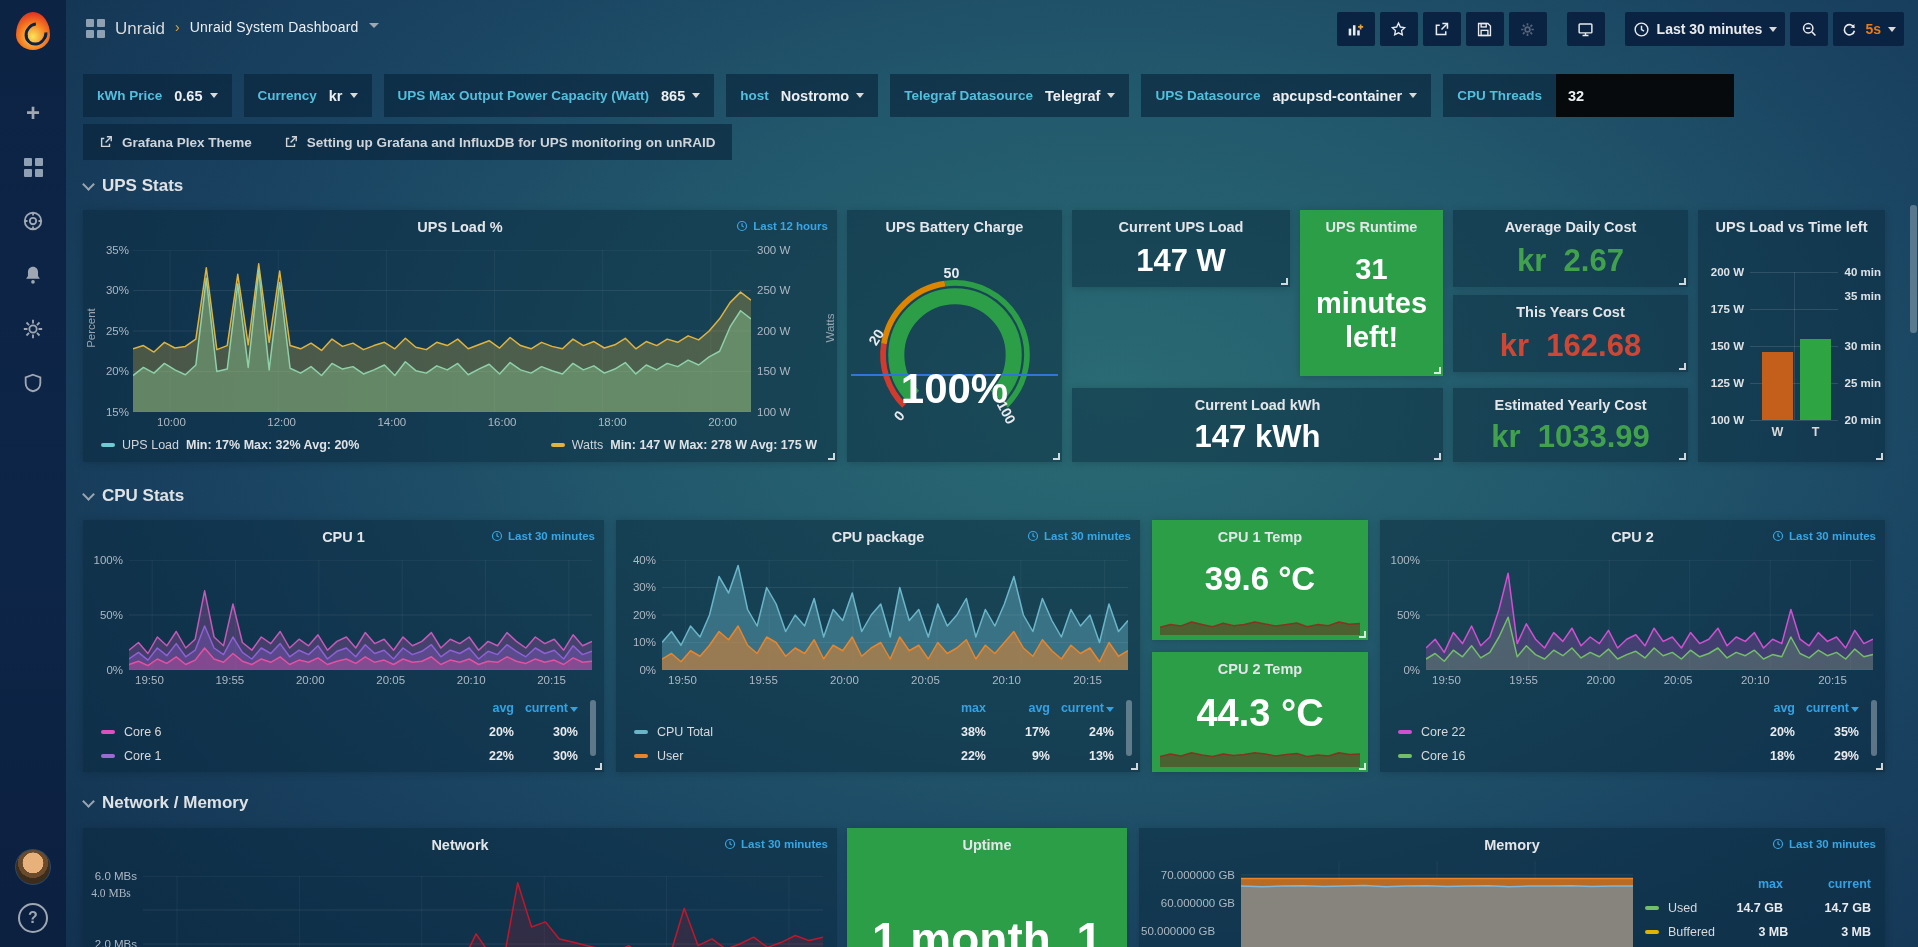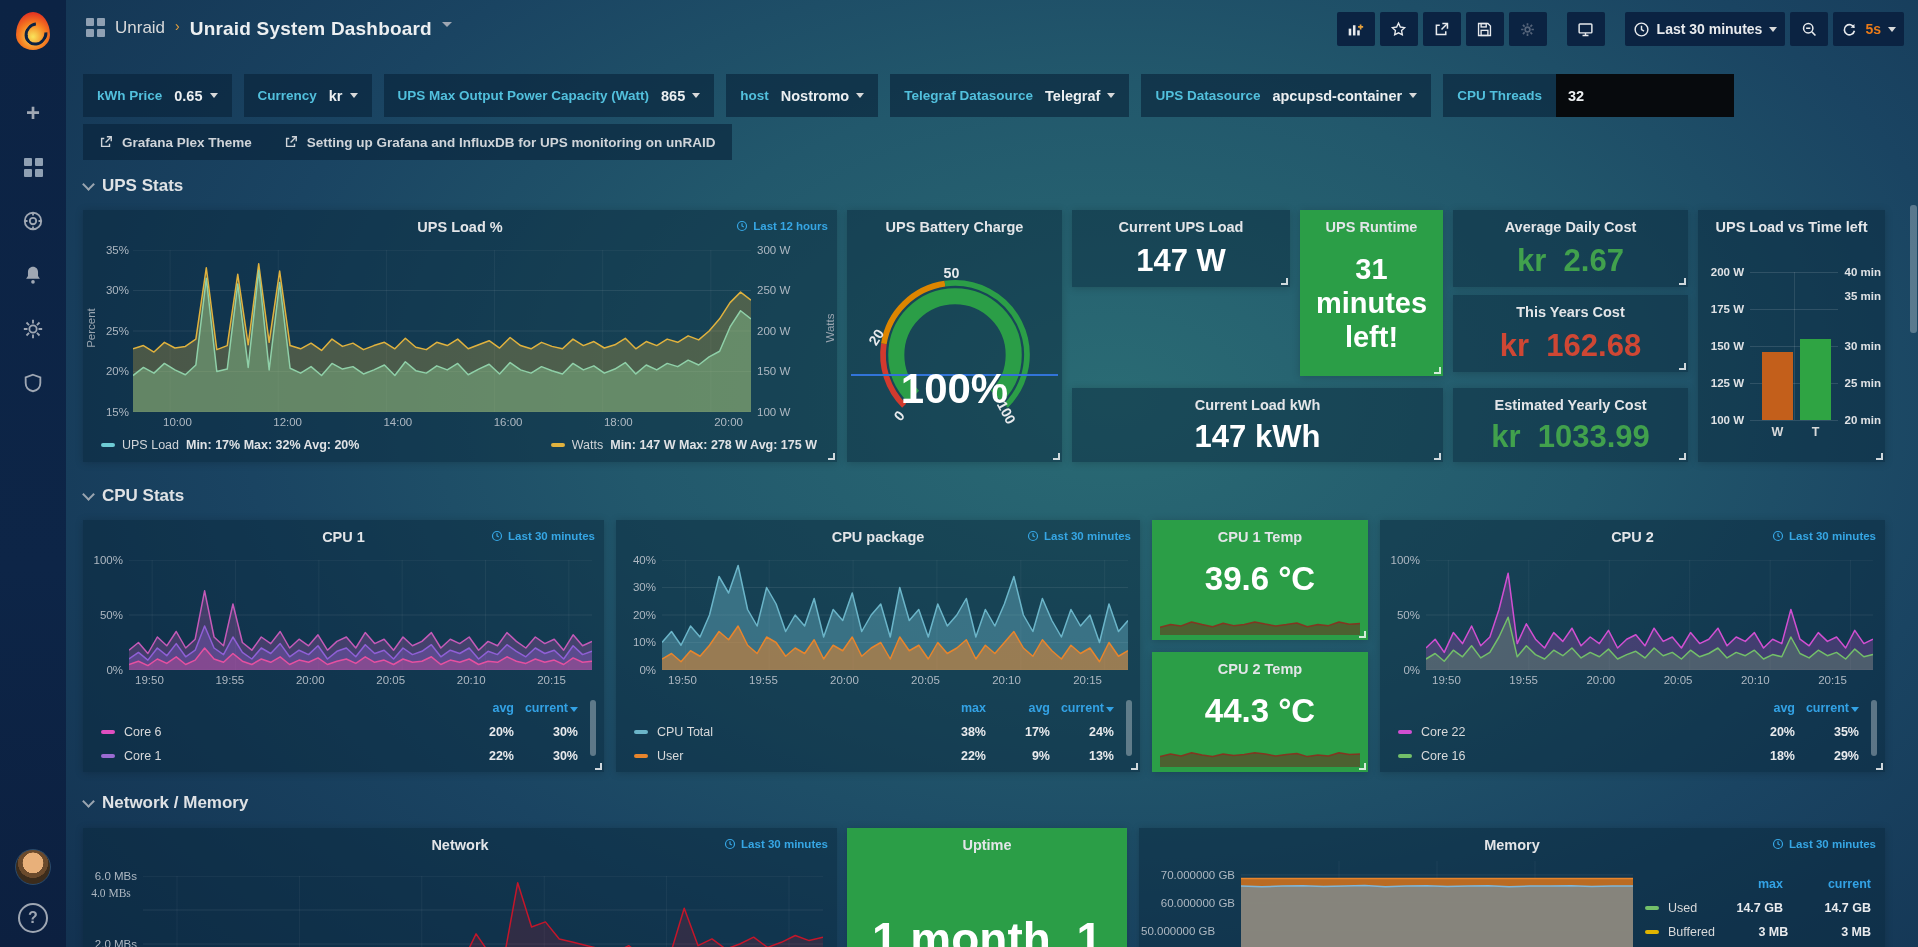--- a/index.html
+++ b/index.html
@@ -25,21 +25,21 @@
   .avatar { width:36px; height:36px; border-radius:50%; background:radial-gradient(circle at 50% 38%, #e8b07a 0 38%, #6b4a2c 39% 55%, #3c2c1c 56% 100%); border:1px solid #2a4a6a; }
   .help-circ { width:30px; height:30px; border-radius:50%; border:2px solid #9fa7b3; color:#9fa7b3; font-size:16px; font-weight:bold; display:flex; align-items:center; justify-content:center; }
 
   
   .topnav { position:absolute; left:66px; right:0; top:0; height:58px; display:flex; align-items:center; padding:0 14px 0 20px; }
   .crumb { display:flex; align-items:flex-start; gap:10px; }
   .grid-ic { display:grid; grid-template-columns:8px 8px; grid-template-rows:8px 8px; gap:3px; }
   .grid-ic i { background:#8fa0b3; border-radius:1px; }
   .crumb-app { font-size:17px; color:#d8d9da; }
   .crumb-sep { color:#e8a13c; font-size:14px; }
-  .crumb-page { font-size:19px; color:#eceff1; font-weight:bold; letter-spacing:.2px; }
+  .crumb-page { font-size:14px; color:#eceff1; font-weight:normal; letter-spacing:.2px; }
   .caret { display:inline-block; width:0; height:0; border-left:5px solid transparent; border-right:5px solid transparent; border-top:6px solid #9fa7b3; }
   .tools { margin-left:auto; display:flex; align-items:center; gap:5px; }
   .tbtn { height:34px; min-width:38px; padding:0 8px; background:#0b2342; border-radius:2px;
     display:flex; align-items:center; justify-content:center; gap:7px; color:#e8eaed; cursor:pointer; font-size:14px; font-weight:bold; }
   .tbtn svg { width:17px; height:17px; }
   .tbtn.dim { color:#55647a; }
   .tgap { width:10px; }
   .orange { color:#eb7b18; }
 
   
@@ -348,21 +348,21 @@
           <line y1="0" y2="100" x1="41" x2="41" stroke="rgba(255,255,255,0.05)" stroke-width="1" vector-effect="non-scaling-stroke"></line>
           <line y1="0" y2="100" x1="58.5" x2="58.5" stroke="rgba(255,255,255,0.05)" stroke-width="1" vector-effect="non-scaling-stroke"></line>
           <line y1="0" y2="100" x1="76" x2="76" stroke="rgba(255,255,255,0.05)" stroke-width="1" vector-effect="non-scaling-stroke"></line>
           <line y1="0" y2="100" x1="93.5" x2="93.5" stroke="rgba(255,255,255,0.05)" stroke-width="1" vector-effect="non-scaling-stroke"></line>
           <polygon points="0,100 0.00,61.00 1.69,59.00 3.39,63.00 5.08,57.00 6.78,60.50 8.47,59.50 10.17,55.00 11.86,11.00 13.56,61.50 15.25,59.00 16.95,15.00 18.64,58.50 20.34,8.50 22.03,57.00 23.73,13.00 25.42,59.00 27.12,61.00 28.81,57.50 30.51,62.00 32.20,55.00 33.90,59.50 35.59,57.50 37.29,61.50 38.98,59.00 40.68,57.00 42.37,61.00 44.07,54.50 45.76,60.00 47.46,61.50 49.15,57.00 50.85,59.00 52.54,55.00 54.24,61.00 55.93,58.50 57.63,56.00 59.32,60.50 61.02,54.00 62.71,59.00 64.41,61.00 66.10,57.00 67.80,59.50 69.49,61.00 71.19,55.00 72.88,59.00 74.58,56.50 76.27,60.50 77.97,58.50 79.66,54.50 81.36,61.00 83.05,56.50 84.75,59.00 86.44,55.00 88.14,57.00 89.83,53.00 91.53,55.50 93.22,50.00 94.92,42.50 96.61,32.50 98.31,26.00 100.00,31.00 100,100" fill="rgba(224,178,62,0.28)"></polygon>
           <polyline points="0.00,61.00 1.69,59.00 3.39,63.00 5.08,57.00 6.78,60.50 8.47,59.50 10.17,55.00 11.86,11.00 13.56,61.50 15.25,59.00 16.95,15.00 18.64,58.50 20.34,8.50 22.03,57.00 23.73,13.00 25.42,59.00 27.12,61.00 28.81,57.50 30.51,62.00 32.20,55.00 33.90,59.50 35.59,57.50 37.29,61.50 38.98,59.00 40.68,57.00 42.37,61.00 44.07,54.50 45.76,60.00 47.46,61.50 49.15,57.00 50.85,59.00 52.54,55.00 54.24,61.00 55.93,58.50 57.63,56.00 59.32,60.50 61.02,54.00 62.71,59.00 64.41,61.00 66.10,57.00 67.80,59.50 69.49,61.00 71.19,55.00 72.88,59.00 74.58,56.50 76.27,60.50 77.97,58.50 79.66,54.50 81.36,61.00 83.05,56.50 84.75,59.00 86.44,55.00 88.14,57.00 89.83,53.00 91.53,55.50 93.22,50.00 94.92,42.50 96.61,32.50 98.31,26.00 100.00,31.00" fill="none" stroke="#e0b23e" stroke-width="1.5" vector-effect="non-scaling-stroke" stroke-linejoin="round"></polyline>
           <polygon points="0,100 0.00,77.50 1.69,72.50 3.39,76.00 5.08,70.00 6.78,74.00 8.47,77.00 10.17,71.00 11.86,17.50 13.56,75.00 15.25,73.50 16.95,21.00 18.64,72.50 20.34,12.50 22.03,74.00 23.73,20.00 25.42,73.00 27.12,76.00 28.81,72.00 30.51,77.50 32.20,70.00 33.90,73.50 35.59,72.00 37.29,76.50 38.98,74.00 40.68,71.00 42.37,77.50 44.07,69.00 45.76,74.50 47.46,76.00 49.15,71.50 50.85,74.00 52.54,70.00 54.24,77.00 55.93,73.50 57.63,70.50 59.32,76.50 61.02,69.50 62.71,74.00 64.41,76.00 66.10,72.00 67.80,74.50 69.49,76.50 71.19,70.00 72.88,74.00 74.58,71.50 76.27,76.00 77.97,73.50 79.66,69.50 81.36,76.50 83.05,71.00 84.75,74.00 86.44,70.00 88.14,72.00 89.83,68.00 91.53,71.00 93.22,66.00 94.92,62.50 96.61,47.50 98.31,37.50 100.00,42.50 100,100" fill="rgba(143,208,150,0.38)"></polygon>
           <polyline points="0.00,77.50 1.69,72.50 3.39,76.00 5.08,70.00 6.78,74.00 8.47,77.00 10.17,71.00 11.86,17.50 13.56,75.00 15.25,73.50 16.95,21.00 18.64,72.50 20.34,12.50 22.03,74.00 23.73,20.00 25.42,73.00 27.12,76.00 28.81,72.00 30.51,77.50 32.20,70.00 33.90,73.50 35.59,72.00 37.29,76.50 38.98,74.00 40.68,71.00 42.37,77.50 44.07,69.00 45.76,74.50 47.46,76.00 49.15,71.50 50.85,74.00 52.54,70.00 54.24,77.00 55.93,73.50 57.63,70.50 59.32,76.50 61.02,69.50 62.71,74.00 64.41,76.00 66.10,72.00 67.80,74.50 69.49,76.50 71.19,70.00 72.88,74.00 74.58,71.50 76.27,76.00 77.97,73.50 79.66,69.50 81.36,76.50 83.05,71.00 84.75,74.00 86.44,70.00 88.14,72.00 89.83,68.00 91.53,71.00 93.22,66.00 94.92,62.50 96.61,47.50 98.31,37.50 100.00,42.50" fill="none" stroke="#8fd0a8" stroke-width="1.5" vector-effect="non-scaling-stroke" stroke-linejoin="round"></polyline>
         </svg>
       </div>
-    <div class="xrow" style="left:56px;width:618px;top:206px;padding:0 14px 0 24px;">
+    <div class="xrow" style="left:50px;width:618px;top:206px;padding:0 14px 0 24px;">
       <span>10:00</span>
         <span>12:00</span>
         <span>14:00</span>
         <span>16:00</span>
         <span>18:00</span>
         <span>20:00</span>
     </div>
     <div class="leg-line" style="left:18px;top:228px;">
       <span class="sw" style="background: rgb(110, 203, 212);"></span>
       <span class="leg-name">UPS Load</span>
@@ -606,21 +606,21 @@
     <div class="plot" style="left:8px;right:8px;bottom:5px;height:26px;width:auto;">
         <svg viewBox="0 0 100 100" preserveAspectRatio="none">
           <polygon points="0,100 0.00,70.00 5.26,60.00 10.53,65.00 15.79,50.00 21.05,60.00 26.32,68.00 31.58,55.00 36.84,64.00 42.11,60.00 47.37,50.00 52.63,58.00 57.89,65.00 63.16,60.00 68.42,54.00 73.68,68.00 78.95,60.00 84.21,64.00 89.47,50.00 94.74,59.00 100.00,56.00 100,100" fill="rgba(110,35,25,0.5)"></polygon>
           <polyline points="0.00,70.00 5.26,60.00 10.53,65.00 15.79,50.00 21.05,60.00 26.32,68.00 31.58,55.00 36.84,64.00 42.11,60.00 47.37,50.00 52.63,58.00 57.89,65.00 63.16,60.00 68.42,54.00 73.68,68.00 78.95,60.00 84.21,64.00 89.47,50.00 94.74,59.00 100.00,56.00" fill="none" stroke="rgba(140,45,30,0.9)" stroke-width="1.5" vector-effect="non-scaling-stroke" stroke-linejoin="round"></polyline>
         </svg>
       </div>
     <span class="corner"></span>
   </div>
   <div class="panel green-bg" style="left:1152px;top:652px;width:216px;height:120px;">
     <div class="ptitle">CPU 2 Temp</div>
-    <div class="stat-val" style="top:40px;font-size:33px;">44.3 °C</div>
+    <div class="stat-val" style="top:40px;font-size:38px;">44.3 °C</div>
     <div class="plot" style="left:8px;right:8px;bottom:5px;height:26px;width:auto;">
         <svg viewBox="0 0 100 100" preserveAspectRatio="none">
           <polygon points="0,100 0.00,60.00 5.26,50.00 10.53,58.00 15.79,45.00 21.05,54.00 26.32,60.00 31.58,50.00 36.84,56.00 42.11,52.00 47.37,45.00 52.63,50.00 57.89,58.00 63.16,52.00 68.42,48.00 73.68,60.00 78.95,54.00 84.21,58.00 89.47,45.00 94.74,52.00 100.00,50.00 100,100" fill="rgba(110,35,25,0.5)"></polygon>
           <polyline points="0.00,60.00 5.26,50.00 10.53,58.00 15.79,45.00 21.05,54.00 26.32,60.00 31.58,50.00 36.84,56.00 42.11,52.00 47.37,45.00 52.63,50.00 57.89,58.00 63.16,52.00 68.42,48.00 73.68,60.00 78.95,54.00 84.21,58.00 89.47,45.00 94.74,52.00 100.00,50.00" fill="none" stroke="rgba(140,45,30,0.9)" stroke-width="1.5" vector-effect="non-scaling-stroke" stroke-linejoin="round"></polyline>
         </svg>
       </div>
     <span class="corner"></span>
   </div>
 
   <div class="panel" style="left:1380px;top:520px;width:505px;height:252px;">

